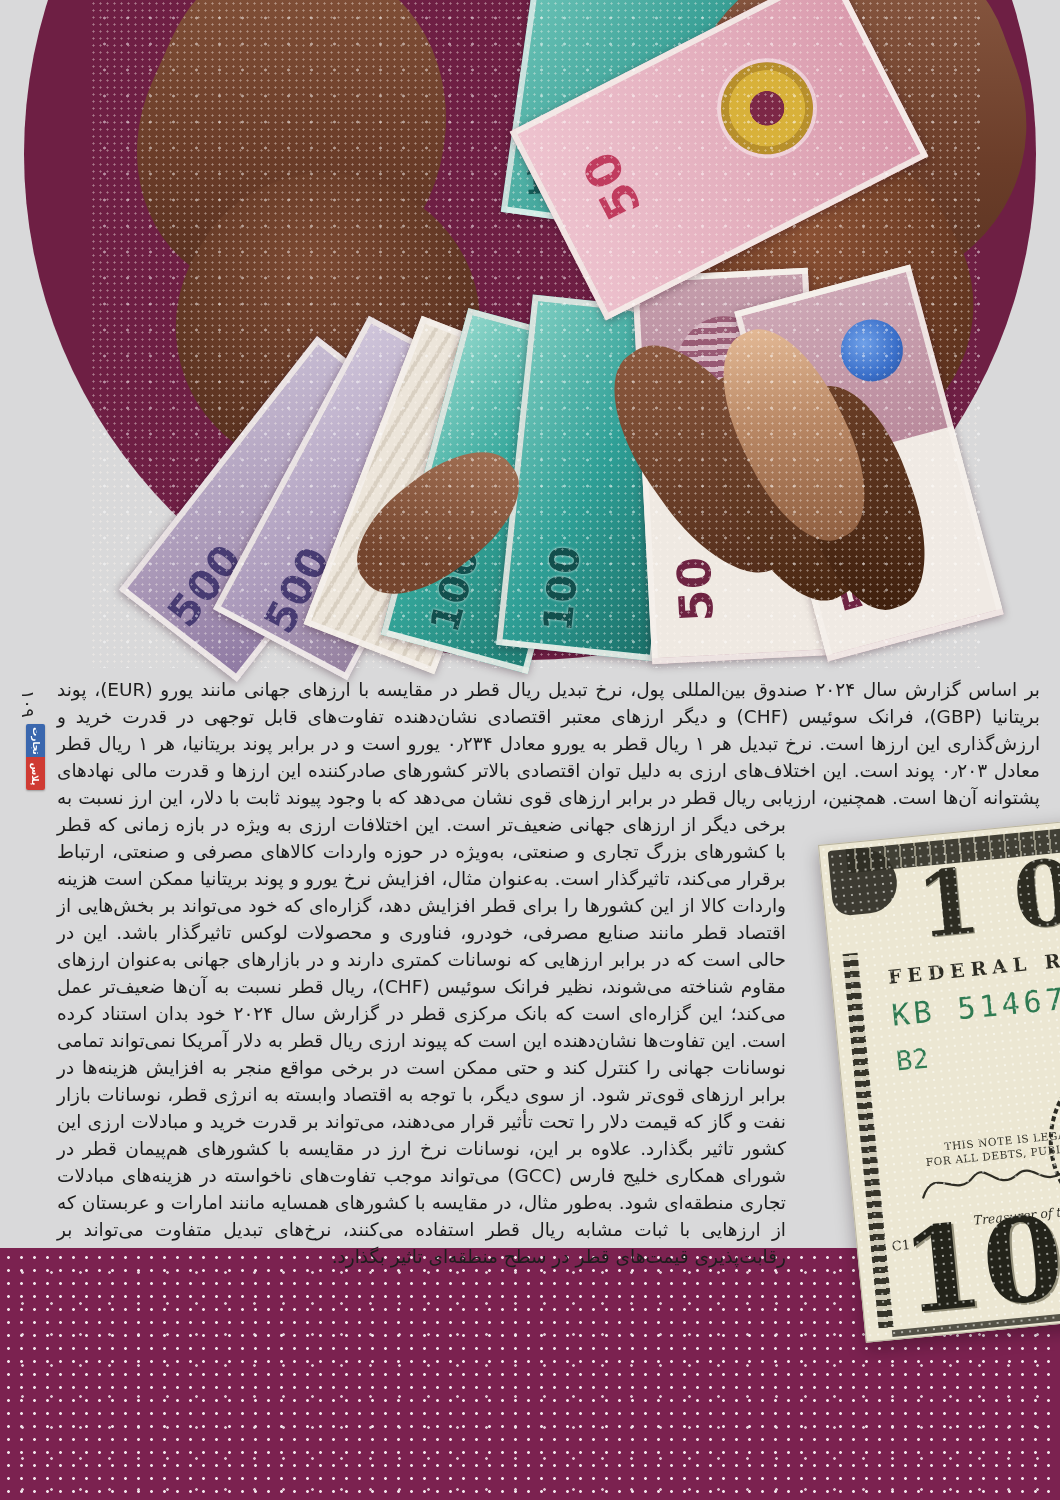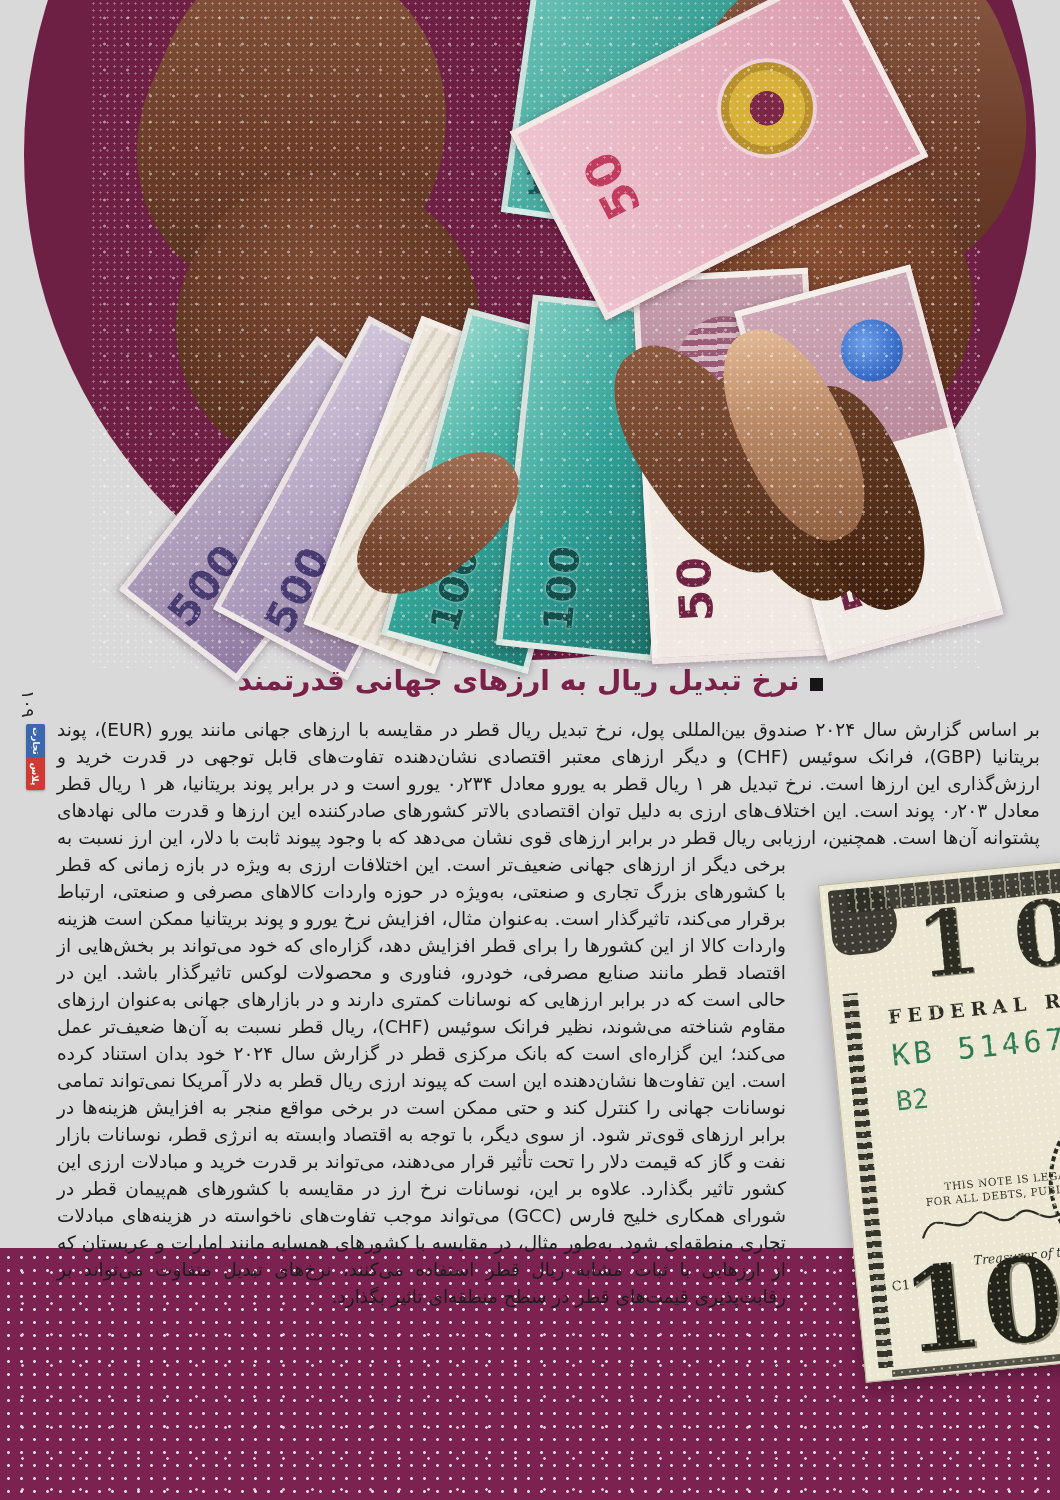--- a/index.html
+++ b/index.html
@@ -183,23 +183,20 @@
   <div class="mag-badge">
     <div class="b-top">
       <span>تجارت</span>
     </div>
     <div class="b-bot">
       <span>پلاس</span>
     </div>
   </div>
 
   <div class="content">
-    <div class="title-row">
-      <span class="bullet-sq"></span><h1 class="title">نرخ تبدیل ریال به ارزهای جهانی قدرتمند</h1>
-    </div>
     <p class="body-text">
       <span>بر اساس گزارش سال ۲۰۲۴ صندوق بین‌المللی پول، نرخ تبدیل ریال قطر در مقایسه با ارزهای جهانی مانند یورو (EUR)، پوند بریتانیا (GBP)، فرانک سوئیس (CHF) و دیگر ارزهای معتبر اقتصادی نشان‌دهنده تفاوت‌های قابل توجهی در قدرت خرید و ارزش‌گذاری این ارزها است. نرخ تبدیل هر ۱ ریال قطر به یورو معادل ۰٫۲۳۴ یورو است و در برابر پوند بریتانیا، هر ۱ ریال قطر معادل ۰٫۲۰۳ پوند است. این اختلاف‌های ارزی به دلیل توان اقتصادی بالاتر کشورهای صادرکننده این ارزها و قدرت مالی نهادهای پشتوانه آن‌ها است. همچنین، ارزیابی ریال قطر در برابر ارزهای قوی نشان می‌دهد که با وجود پیوند ثابت با دلار، این ارز نسبت به برخی دیگر از ارزهای جهانی ضعیف‌تر است. این اختلافات ارزی</span>
       <span class="bill-wrap">
         <span class="bill">
           <span class="b-corner"></span>
           <span class="b-border-top"></span>
           <span class="b-left-border"></span>
           <span class="b-100top">100</span>
           <span class="b-fedres">FEDERAL RESE</span>
           <span class="b-serial">KB 514677</span>

